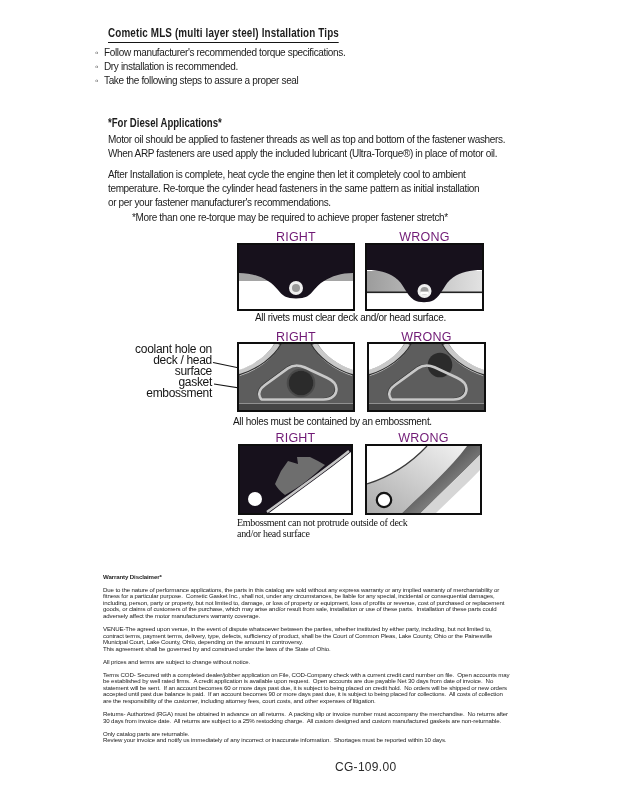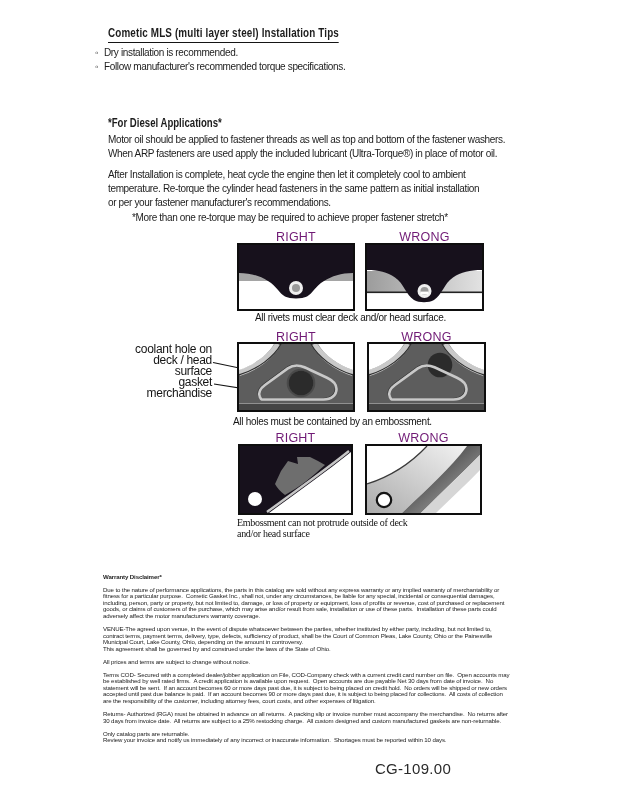--- a/index.html
+++ b/index.html
@@ -36,32 +36,33 @@
   .dbox{position:absolute;border:2px solid #0e0e0e;background:#fff;box-sizing:border-box;}
   .dbox svg{display:block;width:100%;height:100%;}
   
   .annot{font-size:12px;line-height:11px;letter-spacing:-0.3px;text-align:right;white-space:pre-line;color:#141414;}
   
   .warranty{left:103px;top:574px;width:450px;font-size:6.1px;line-height:6.6px;letter-spacing:-0.12px;color:#222;}
   .warranty .whead{font-weight:bold;margin:0 0 6px 0;}
   .warranty p{margin:0 0 6.4px 0;white-space:pre;}
   .warranty p.no-gap{margin-bottom:0;}
   
-  .pagenum{left:352px;top:760px;width:122px;text-align:center;font-size:15px;letter-spacing:0.3px;color:#2a2a2a;}
+  .pagenum{left:335px;top:760px;width:122px;text-align:left;font-size:12px;letter-spacing:0.3px;color:#2a2a2a;}
 </style>
 </head>
 <body>
 
 <div class="page">
 
   <div class="abs title">Cometic MLS (multi layer steel) Installation Tips</div>
 
   <div class="abs tips">
+    <div class="li l1">Follow manufacturer's recommended torque specifications.</div>
     <div class="li l1">Dry installation is recommended.</div>
-    <div class="li l1">Follow manufacturer's recommended torque specifications.</div>
+    <div class="li l1">Take the following steps to assure a proper seal</div>
   </div>
 
   <div class="abs dheading">*For Diesel Applications*</div>
   <div class="abs bodytext para2">After Installation is complete, heat cycle the engine then let it completely cool to ambient
 temperature. Re-torque the cylinder head fasteners in the same pattern as initial installation
 or per your fastener manufacturer's recommendations.</div>
   <div class="abs bodytext para1">Motor oil should be applied to fastener threads as well as top and bottom of the fastener washers.
 When ARP fasteners are used apply the included lubricant (Ultra-Torque®) in place of motor oil.</div>
   <div class="abs bodytext note">*More than one re-torque may be required to achieve proper fastener stretch*</div>
 
@@ -96,21 +97,21 @@
     </svg>
   </div>
 
   <div class="abs caption" style="left:237px;top:312px;margin-left:18px;">All rivets must clear deck and/or head surface.</div>
 
   <div class="abs dlabel" style="left:237px;top:330px;width:118px;">RIGHT</div>
   <div class="abs dlabel" style="left:367px;top:330px;width:119px;">WRONG</div>
 
   <div class="abs annot" style="left:118px;top:344px;width:94px;">coolant hole on
 deck / head surface</div>
-  <div class="abs annot" style="left:118px;top:377px;width:94px;">gasket merchandise</div>
+  <div class="abs annot" style="left:118px;top:377px;width:94px;">gasket embossment</div>
 
   <svg class="abs" style="left:205px;top:355px;" width="100" height="45">
     <line x1="8" y1="7.5" x2="92" y2="25" stroke="#141414" stroke-width="1.1"></line>
     <line x1="9" y1="29" x2="60" y2="37" stroke="#141414" stroke-width="1.1"></line>
   </svg>
 
   <div class="dbox" style="left:237px;top:342px;width:118px;height:70px;">
     <svg viewBox="0 0 114 66" preserveAspectRatio="none">
       <rect width="114" height="66" fill="#5d5d5d"></rect>
       <rect y="59" width="114" height="1" fill="#909090"></rect>

